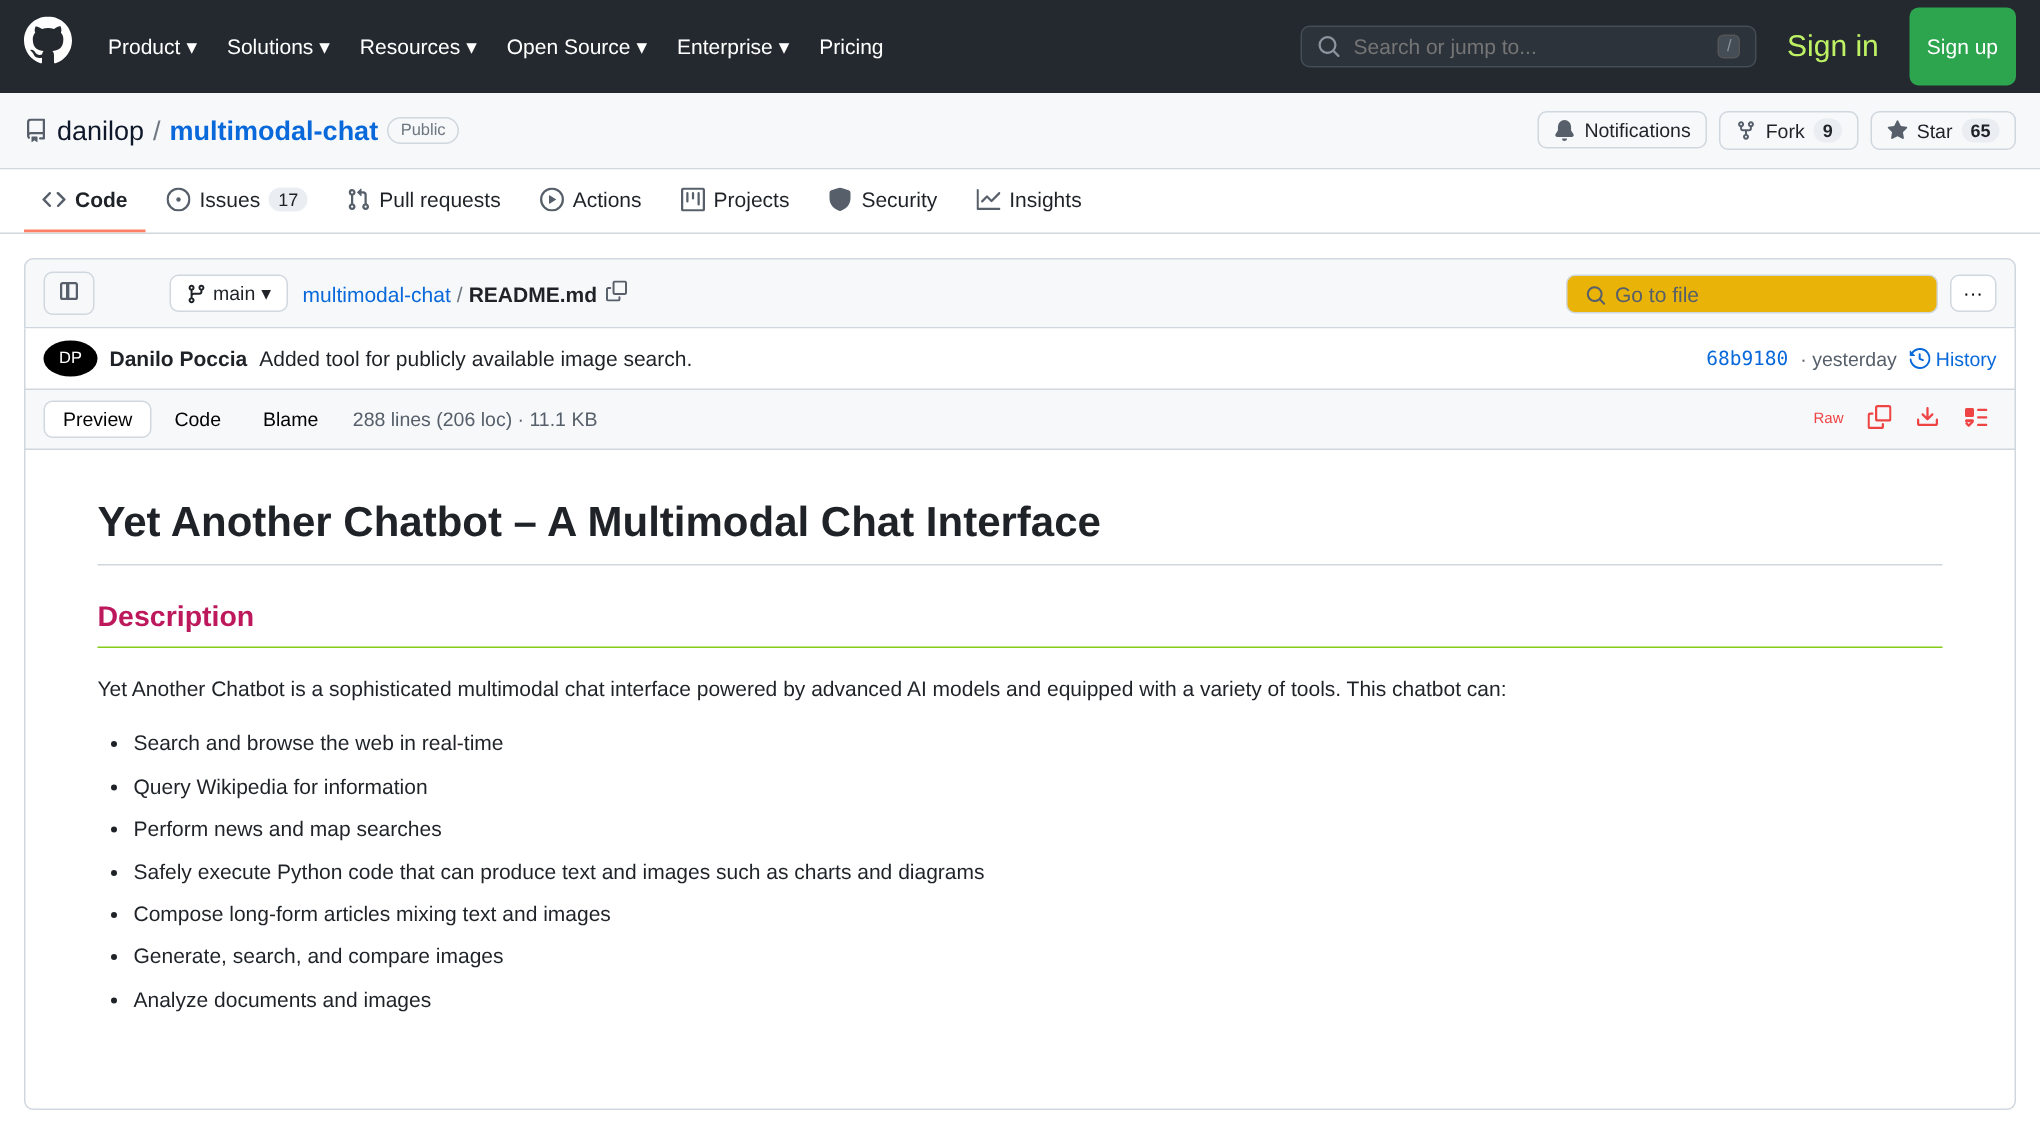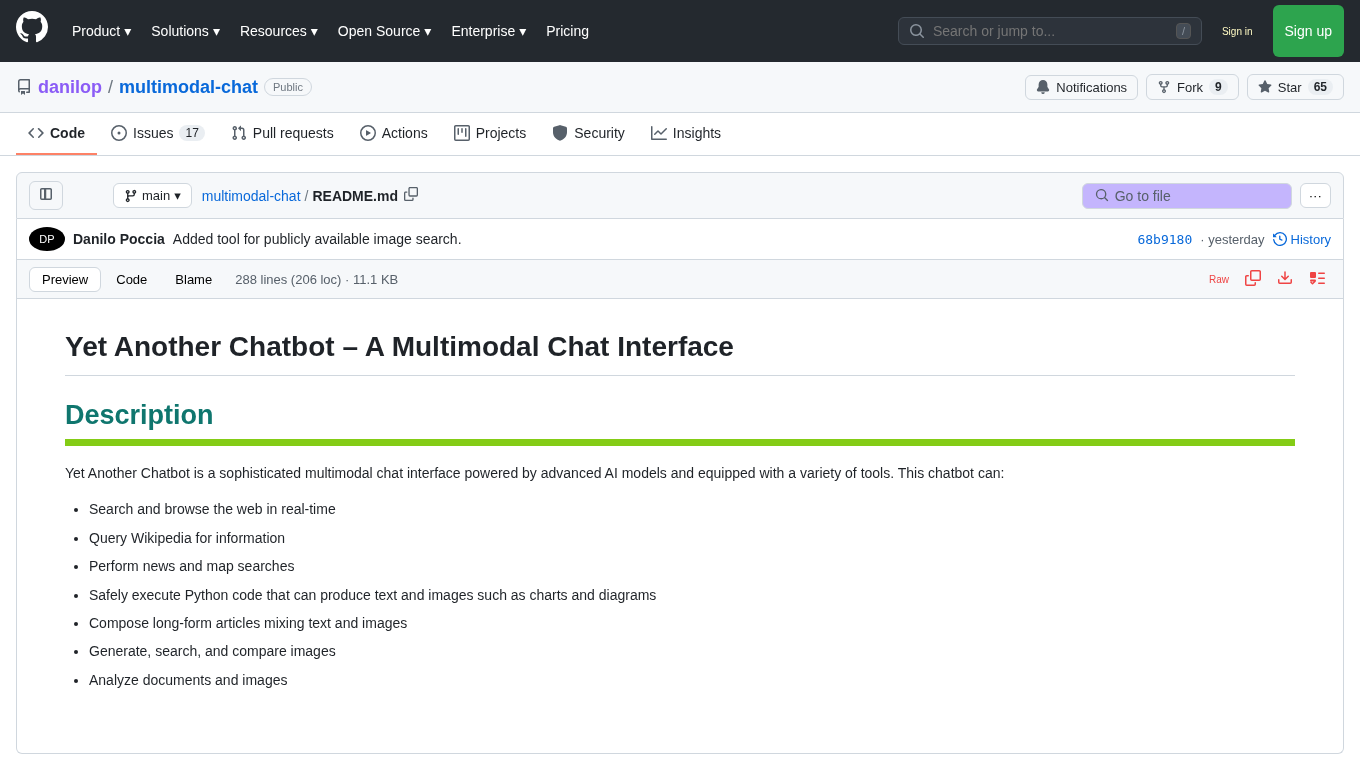--- a/index.html
+++ b/index.html
@@ -24,41 +24,41 @@
       border-radius: 6px; padding: 5px 10px; gap: 8px; width: 304px; cursor: pointer;
     }
     .search-bar input {
       background: none; border: none; color: #8b949e; font-size: 14px; outline: none; flex: 1;
     }
     .search-shortcut {
       background: #444c56; color: #8b949e; font-size: 11px; padding: 1px 5px;
       border-radius: 4px; border: 1px solid #555;
     }
     .nav-btn {
-      color: #fef9c3; font-size: 10px; background: none; border: none; cursor: pointer; padding: 6px 8px;
+      color: #bef264; font-size: 20px; background: none; border: none; cursor: pointer; padding: 6px 8px;
     }
     .nav-btn-signup {
       color: #fff; background: #2da44e; border: none; cursor: pointer; padding: 18px 12px;
       border-radius: 6px; font-size: 14px; font-weight: 500;
     }
 
     
     .repo-header {
       background: #f6f8fa; border-bottom: 1px solid #d0d7de;
       padding: 12px 16px; display: flex; align-items: center; justify-content: space-between;
     }
     .repo-path { display: flex; align-items: center; gap: 6px; font-size: 18px; }
-    .repo-path .owner { color: #8b5cf6; font-weight: 700; }
+    .repo-path .owner { color: #0f172a; font-weight: 400; }
     .repo-path .slash { color: #6e7781; }
     .repo-path .repo-name { color: #0969da; font-weight: 700; }
     .repo-badge {
       font-size: 11px; color: #6e7781; border: 1px solid #d0d7de; border-radius: 20px;
       padding: 2px 8px; font-weight: 500;
     }
-    .repo-actions { display: flex; align-items: center; gap: 8px; padding-left: 35px; }
+    .repo-actions { display: flex; align-items: flex-start; gap: 8px; padding-left: 35px; }
     .action-btn {
       display: flex; align-items: center; gap: 6px; border: 1px solid #d0d7de;
       background: #f6f8fa; border-radius: 6px; padding: 4px 10px; cursor: pointer; font-size: 13px;
       color: #1f2328;
     }
     .action-btn .count {
       background: #eaeef2; border-radius: 20px; padding: 1px 6px; font-size: 12px; font-weight: 600;
     }
 
     
@@ -92,23 +92,23 @@
       display: flex; align-items: center; gap: 4px; background: #fff; border: 1px solid #d0d7de;
       border-radius: 6px; padding: 4px 10px; cursor: pointer; font-size: 13px; color: #1f2328; margin-left: 40px;
     }
     .file-path { font-size: 14px; color: #1f2328; display: flex; align-items: center; gap: 4px; }
     .file-path .dir-link { color: #0969da; cursor: pointer; }
     .file-path .slash { color: #6e7781; }
     .file-path .file-name { font-weight: 600; }
     .copy-icon-btn { background: none; border: none; cursor: pointer; color: #57606a; padding: 2px; }
     .file-bar-right { display: flex; align-items: center; gap: 8px; }
     .goto-btn {
-      display: flex; align-items: flex-start; gap: 6px; border: 1px solid #d0d7de;
-      background: #c4b5fd; border-radius: 6px; padding: 4px 12px; cursor: pointer; font-size: 14px;
-      color: #57606a; width: 210px;
+      display: flex; align-items: flex-end; gap: 6px; border: 1px solid #d0d7de;
+      background: #eab308; border-radius: 6px; padding: 4px 12px; cursor: pointer; font-size: 14px;
+      color: #57606a; width: 248px;
     }
     .three-dots-btn {
       background: #fff; border: 1px solid #d0d7de; border-radius: 6px; padding: 4px 8px; cursor: pointer;
     }
 
     
     .commit-bar {
       display: flex; align-items: center; justify-content: space-between;
       border: 1px solid #d0d7de; border-top: none; padding: 8px 12px; background: #fff;
     }
@@ -150,22 +150,22 @@
     
     .readme-content {
       border: 1px solid #d0d7de; border-top: none; padding: 32px 48px 48px;
       background: #fff; border-radius: 0 0 6px 6px;
     }
     .readme-content h1 {
       font-size: 28px; font-weight: 600; border-bottom: 1px solid #d0d7de;
       padding-bottom: 12px; margin-bottom: 20px; color: #1f2328;
     }
     .readme-content h2 {
-      font-size: 27px; font-weight: 600; border-bottom: 7px solid #84cc16;
-      padding-bottom: 8px; margin-bottom: 16px; color: #0f766e; margin-top: 24px;
+      font-size: 19px; font-weight: 600; border-bottom: 1px solid #84cc16;
+      padding-bottom: 8px; margin-bottom: 16px; color: #be185d; margin-top: 24px;
     }
     .readme-content p { margin-bottom: 14px; line-height: 1.6; color: #1f2328; }
     .readme-content ul { margin-left: 24px; margin-bottom: 14px; }
     .readme-content li { margin-bottom: 6px; line-height: 1.6; color: #1f2328; }
 
     
     .sidebar-toggle-btn {
       background: none; border: 1px solid #d0d7de; border-radius: 6px;
       padding: 4px 8px; cursor: pointer; color: #57606a;
     }

